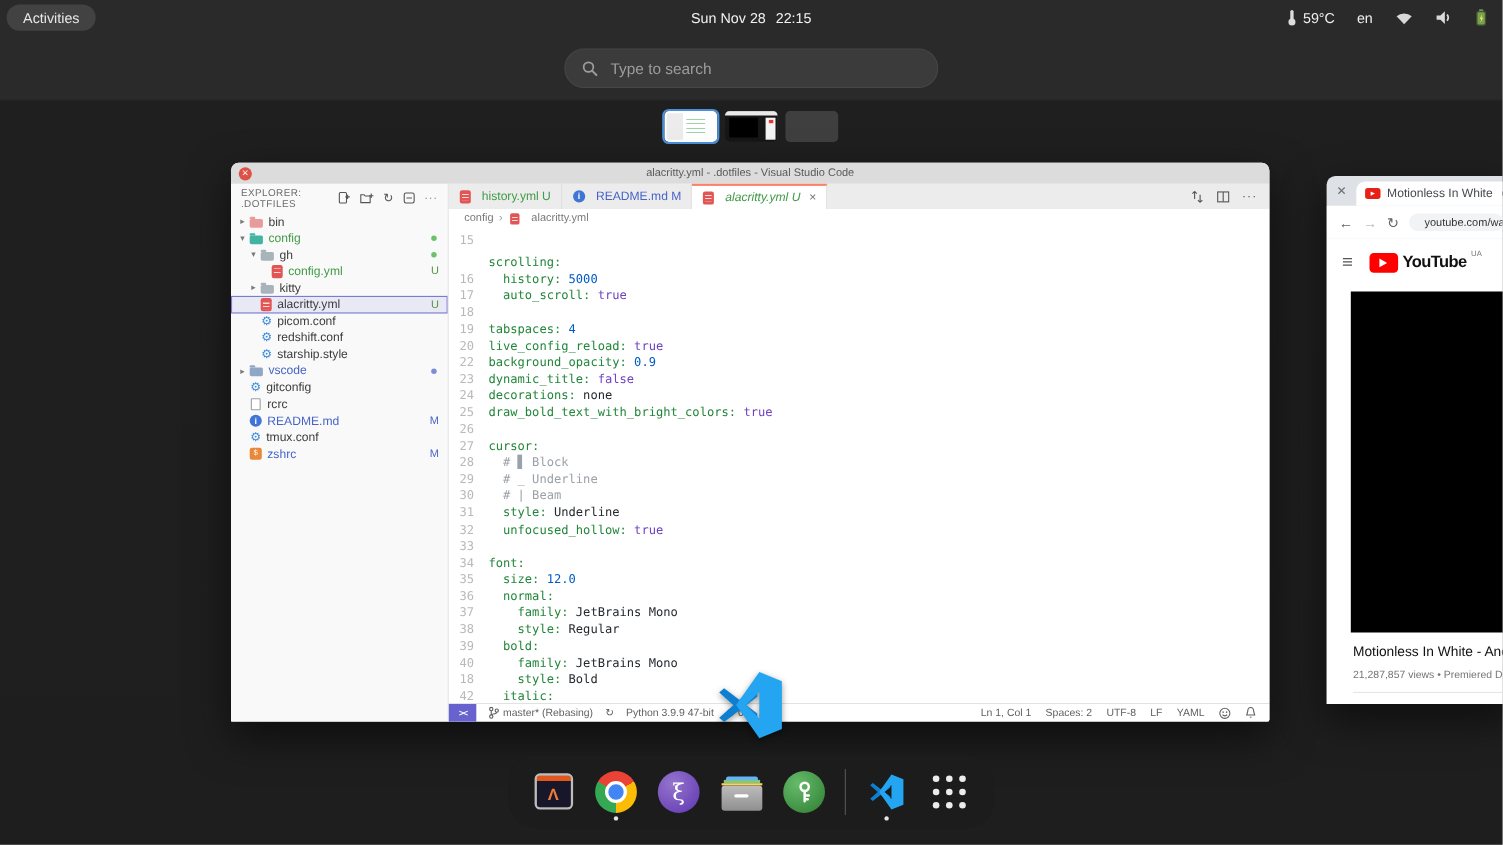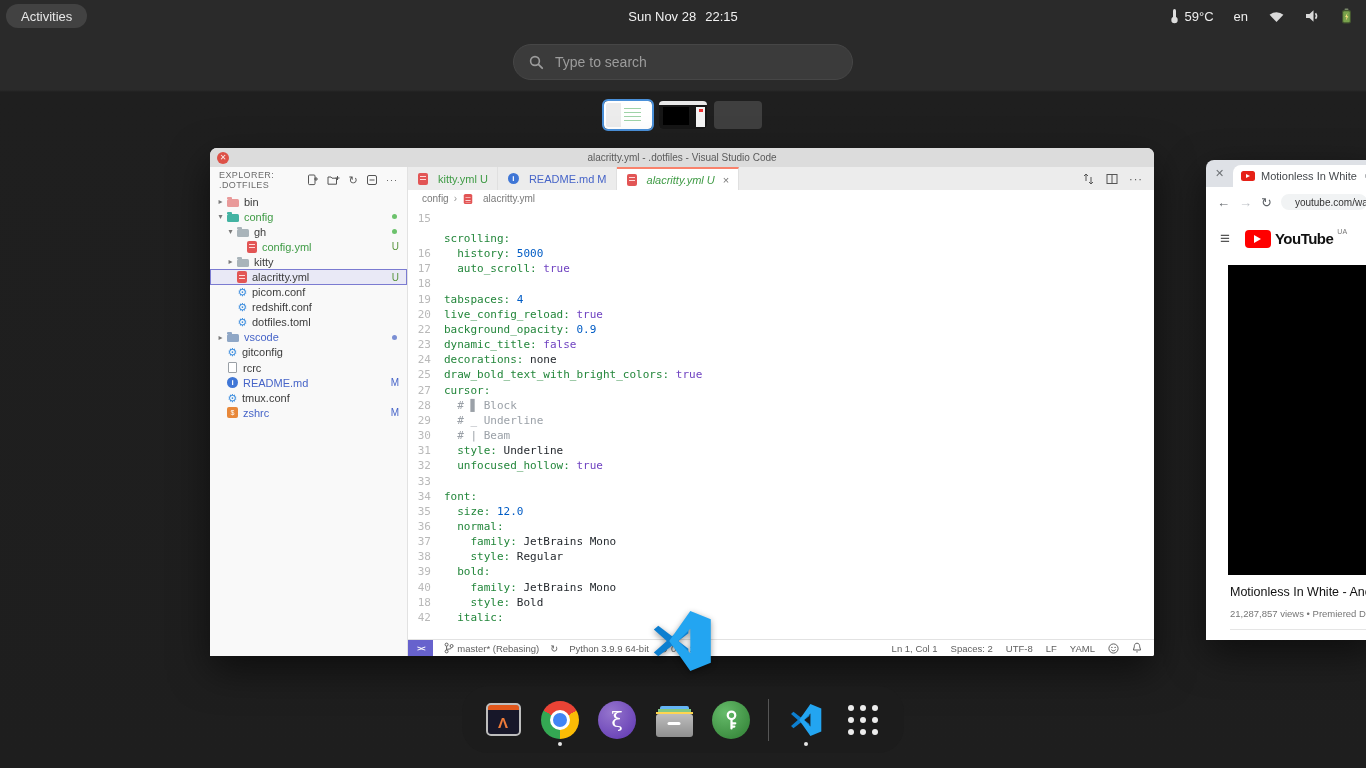--- a/index.html
+++ b/index.html
@@ -258,21 +258,21 @@
             <span class="tlabel ">picom.conf</span>
           </div>
           <div class="trow" style="padding-left: 15px;">
             <span class="arrow"></span>
             <span class="fi-gear">⚙</span>
             <span class="tlabel ">redshift.conf</span>
           </div>
           <div class="trow" style="padding-left: 15px;">
             <span class="arrow"></span>
             <span class="fi-gear">⚙</span>
-            <span class="tlabel ">dotfiles.toml</span>
+            <span class="tlabel ">starship.style</span>
           </div>
           <div class="trow" style="padding-left: 5px;">
             <span class="arrow">▸</span>
             <span class="fld" style="--fc: #8fa7c6;"></span>
             <span class="tlabel blue">vscode</span>
             <span class="badge dot blue"></span>
           </div>
           <div class="trow" style="padding-left: 5px;">
             <span class="arrow"></span>
             <span class="fi-gear">⚙</span>
@@ -299,21 +299,21 @@
             <span class="fi-shell">$</span>
             <span class="tlabel blue">zshrc</span>
             <span class="badge blue">M</span>
           </div>
         </div>
     </aside>
     <div class="editor">
       <div class="tabs" id="editor-tabs">
           <div class="tab">
             <span class="fi-yaml"></span>
-            <span class="lbl green">kitty.yml U</span>
+            <span class="lbl green">history.yml U</span>
           </div>
           <div class="tab">
             <span class="fi-info">i</span>
             <span class="lbl blue">README.md M</span>
           </div>
           <div class="tab active">
             <span class="fi-yaml"></span>
             <span class="lbl green">alacritty.yml U</span>
             <span class="x">×</span>
           </div>
@@ -338,20 +338,21 @@
           <div class="cline"><span class="ln">15</span><span class="ctext" style="white-space: pre; margin-top: 20px;"><span class="seg k">scrolling:</span></span></div>
           <div class="cline"><span class="ln">16</span><span class="ctext" style="white-space: pre;"><span class="seg k">  history: </span><span class="seg n">5000</span></span></div>
           <div class="cline"><span class="ln">17</span><span class="ctext" style="white-space: pre;"><span class="seg k">  auto_scroll: </span><span class="seg b">true</span></span></div>
           <div class="cline"><span class="ln">18</span><span class="ctext" style="white-space: pre;"></span></div>
           <div class="cline"><span class="ln">19</span><span class="ctext" style="white-space: pre;"><span class="seg k">tabspaces: </span><span class="seg n">4</span></span></div>
           <div class="cline"><span class="ln">20</span><span class="ctext" style="white-space: pre;"><span class="seg k">live_config_reload: </span><span class="seg b">true</span></span></div>
           <div class="cline"><span class="ln">22</span><span class="ctext" style="white-space: pre;"><span class="seg k">background_opacity: </span><span class="seg n">0.9</span></span></div>
           <div class="cline"><span class="ln">23</span><span class="ctext" style="white-space: pre;"><span class="seg k">dynamic_title: </span><span class="seg b">false</span></span></div>
           <div class="cline"><span class="ln">24</span><span class="ctext" style="white-space: pre;"><span class="seg k">decorations: </span><span class="seg v">none</span></span></div>
           <div class="cline"><span class="ln">25</span><span class="ctext" style="white-space: pre;"><span class="seg k">draw_bold_text_with_bright_colors: </span><span class="seg b">true</span></span></div>
+          <div class="cline"><span class="ln">26</span><span class="ctext" style="white-space: pre;"></span></div>
           <div class="cline"><span class="ln">27</span><span class="ctext" style="white-space: pre;"><span class="seg k">cursor:</span></span></div>
           <div class="cline"><span class="ln">28</span><span class="ctext" style="white-space: pre;"><span class="seg c">  # ▋ Block</span></span></div>
           <div class="cline"><span class="ln">29</span><span class="ctext" style="white-space: pre;"><span class="seg c">  # _ Underline</span></span></div>
           <div class="cline"><span class="ln">30</span><span class="ctext" style="white-space: pre;"><span class="seg c">  # | Beam</span></span></div>
           <div class="cline"><span class="ln">31</span><span class="ctext" style="white-space: pre;"><span class="seg k">  style: </span><span class="seg v">Underline</span></span></div>
           <div class="cline"><span class="ln">32</span><span class="ctext" style="white-space: pre;"><span class="seg k">  unfocused_hollow: </span><span class="seg b">true</span></span></div>
           <div class="cline"><span class="ln">33</span><span class="ctext" style="white-space: pre;"></span></div>
           <div class="cline"><span class="ln">34</span><span class="ctext" style="white-space: pre;"><span class="seg k">font:</span></span></div>
           <div class="cline"><span class="ln">35</span><span class="ctext" style="white-space: pre;"><span class="seg k">  size: </span><span class="seg n">12.0</span></span></div>
           <div class="cline"><span class="ln">36</span><span class="ctext" style="white-space: pre;"><span class="seg k">  normal:</span></span></div>
@@ -367,21 +368,21 @@
           <span class="sb-item">
             <svg width="10" height="12" viewBox="0 0 10 12">
               <circle cx="2.6" cy="2.6" r="1.5" fill="none" stroke="#616161"></circle>
               <circle cx="2.6" cy="9.4" r="1.5" fill="none" stroke="#616161"></circle>
               <circle cx="7.6" cy="4" r="1.5" fill="none" stroke="#616161"></circle>
               <path d="M2.6 4.1 V7.9 M7.6 5.5 C7.6 7.8 2.6 6.6 2.6 7.9" fill="none" stroke="#616161"></path>
             </svg>
             <span>master* (Rebasing)</span>
           </span>
           <span class="sb-item">↻</span>
-          <span class="sb-item">Python 3.9.9 64-bit</span>
+          <span class="sb-item">Python 3.9.9 47-bit</span>
           <span class="sb-item">
             <span>⊗</span>
             <span>0</span> 
             <span>△</span>
             <span>10</span>
           </span>
           <span class="sb-right">
             <span class="sb-item">Ln 1, Col 1</span>
             <span class="sb-item">Spaces: 2</span>
             <span class="sb-item">UTF-8</span>

